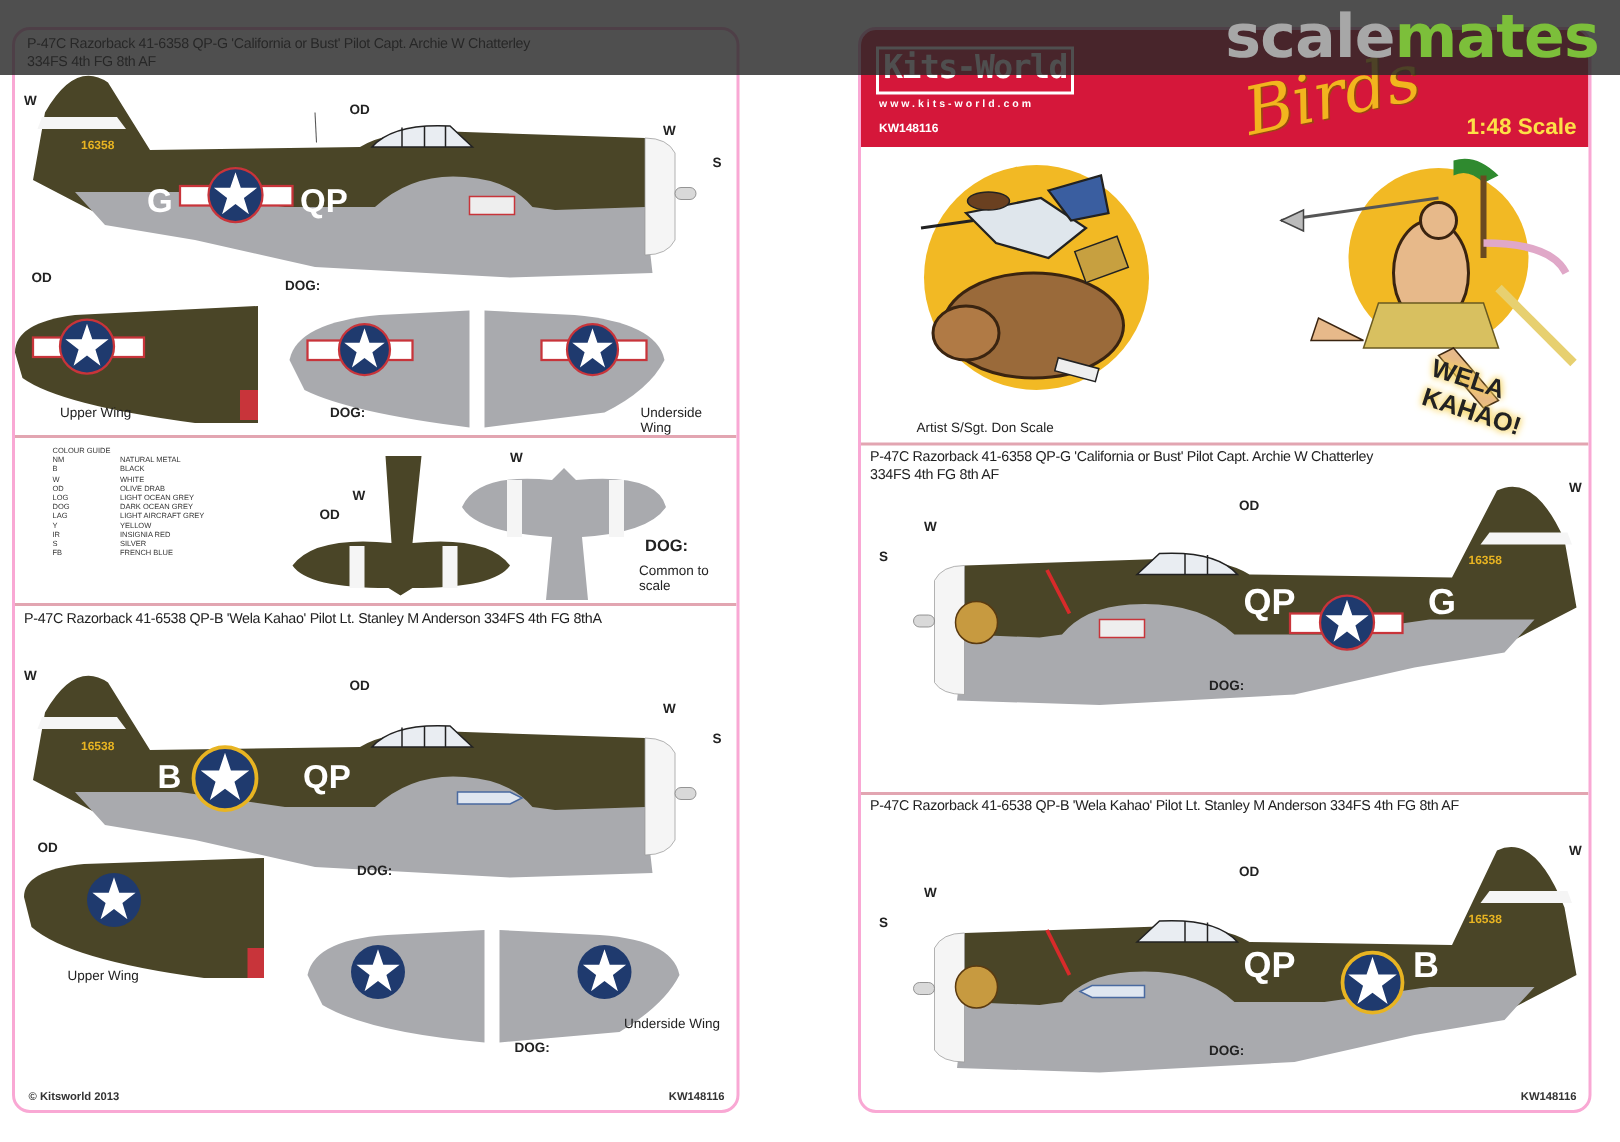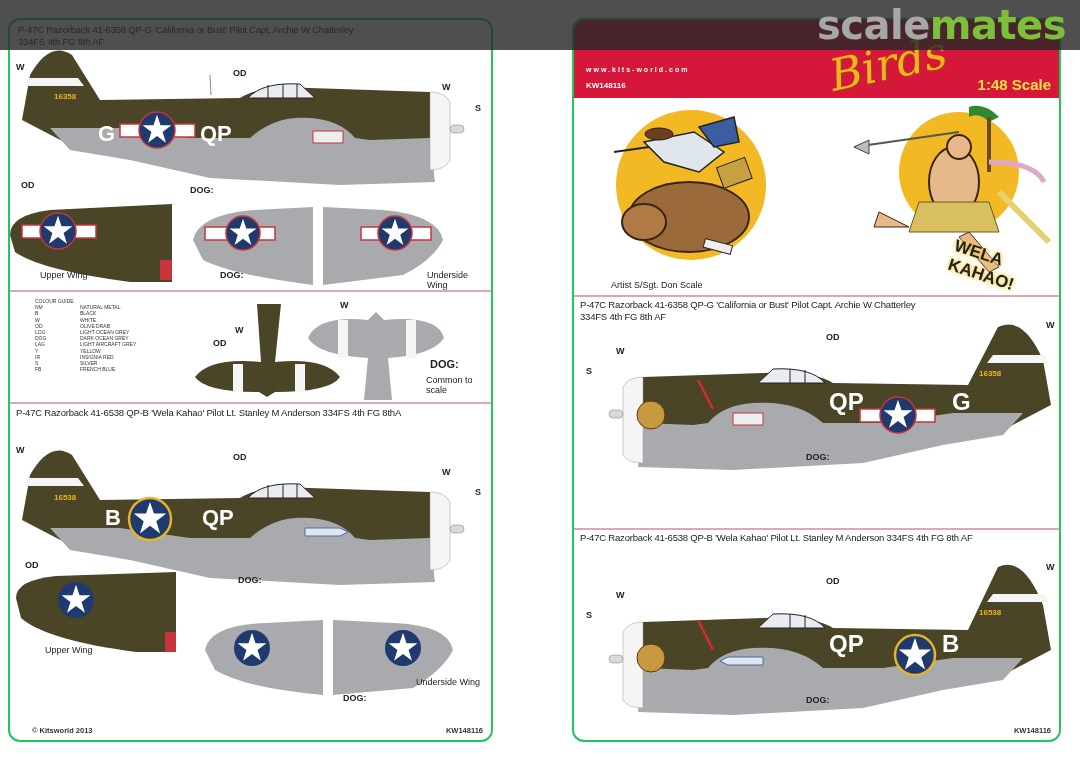--- a/index.html
+++ b/index.html
@@ -1,20 +1,20 @@
 <!DOCTYPE html>
 <html><head>
 <meta charset="utf-8">
 <style>
   * { box-sizing: border-box; margin: 0; padding: 0; }
   html, body { width: 1080px; height: 761px; background: #ffffff; overflow: hidden; }
   body { position: relative; font-family: "Liberation Sans", sans-serif; color: #222; }
 
   .sheet {
-    position: absolute; border: 2px solid #22c55e; border-radius: 12px; background: #fff;
+    position: absolute; border: 2px solid #f9a8d4; border-radius: 12px; background: #fff;
     overflow: hidden;
   }
   #sheet-left { left: 8px; top: 18px; width: 485px; height: 724px; }
   #sheet-right { left: 572px; top: 18px; width: 489px; height: 724px; }
 
   .section-line { position: absolute; left: 0; right: 0; height: 2px; background: #e2a5b1; }
   .caption { position: absolute; font-size: 9.5px; letter-spacing: -0.2px; color: #222; line-height: 12px; }
   .label { position: absolute; font-size: 9px; font-weight: bold; color: #222; }
   .small-label { position: absolute; font-size: 9px; color: #222; padding-left: 23px; }
   .footer-text { position: absolute; font-size: 7.5px; font-weight: bold; color: #333; }
@@ -249,26 +249,27 @@
     <use href="#star" x="31" y="12" width="32" height="32"></use>
   </svg>
   <svg style="left:323px; top:600px;" width="125" height="85">
     <path d="M0,0 L60,3 Q115,5 120,30 Q110,50 80,68 L0,75 Z" fill="#a9aaae"></path>
     <circle cx="70" cy="28" r="18" fill="#1f3a6e"></circle>
     <use href="#star" x="54" y="12" width="32" height="32"></use>
   </svg>
   <div class="small-label" style="left:383px; top:657px;">Underside Wing</div>
   <div class="label" style="left:333px; top:673px;">DOG:</div>
 
-  <div class="footer-text" style="left:9px; top:706px;margin-left:13px;">© Kitsworld 2013</div>
+  <div class="footer-text" style="left:9px; top:706px;">© Kitsworld 2013</div>
   <div class="footer-text" style="right:8px; top:706px;">KW148116</div>
 </div>
 
 <div class="sheet" id="sheet-right">
   <div id="banner">
+    <div id="kw-logo">Kits-World</div>
     <div id="kw-url">www.kits-world.com</div>
     <div id="kw-code">KW148116</div>
     <div id="warbirds-birds">Birds</div>
     <div id="scale-label">1:48 Scale</div>
   </div>
 
   <div class="nose-art" style="left:30px; top:82px; width:170px; height:170px;">
     <div class="sun" style="left:12px; top:8px; width:150px; height:150px;"></div>
     <svg style="left:0; top:0;" width="170" height="170">
       <ellipse cx="85" cy="115" rx="60" ry="35" fill="#9a6a3a" stroke="#3a2410" stroke-width="2"></ellipse>

